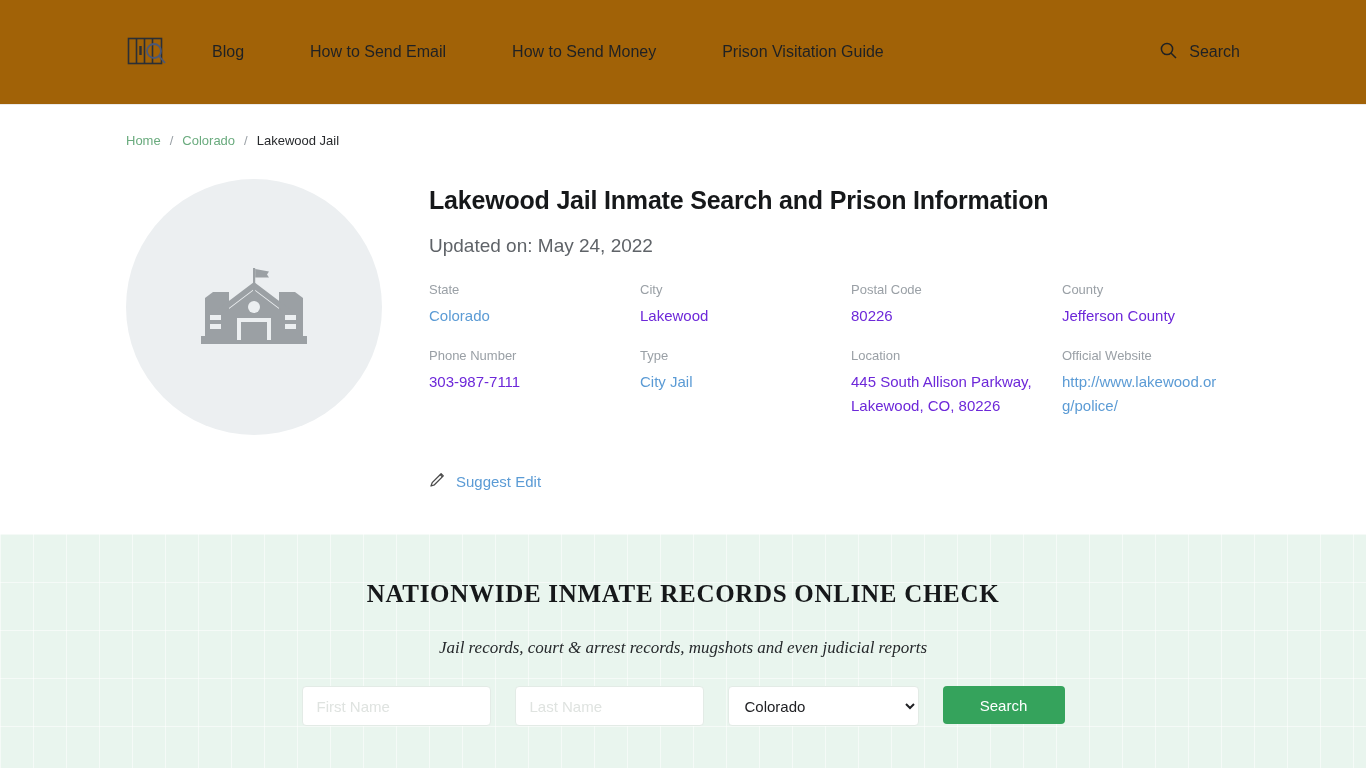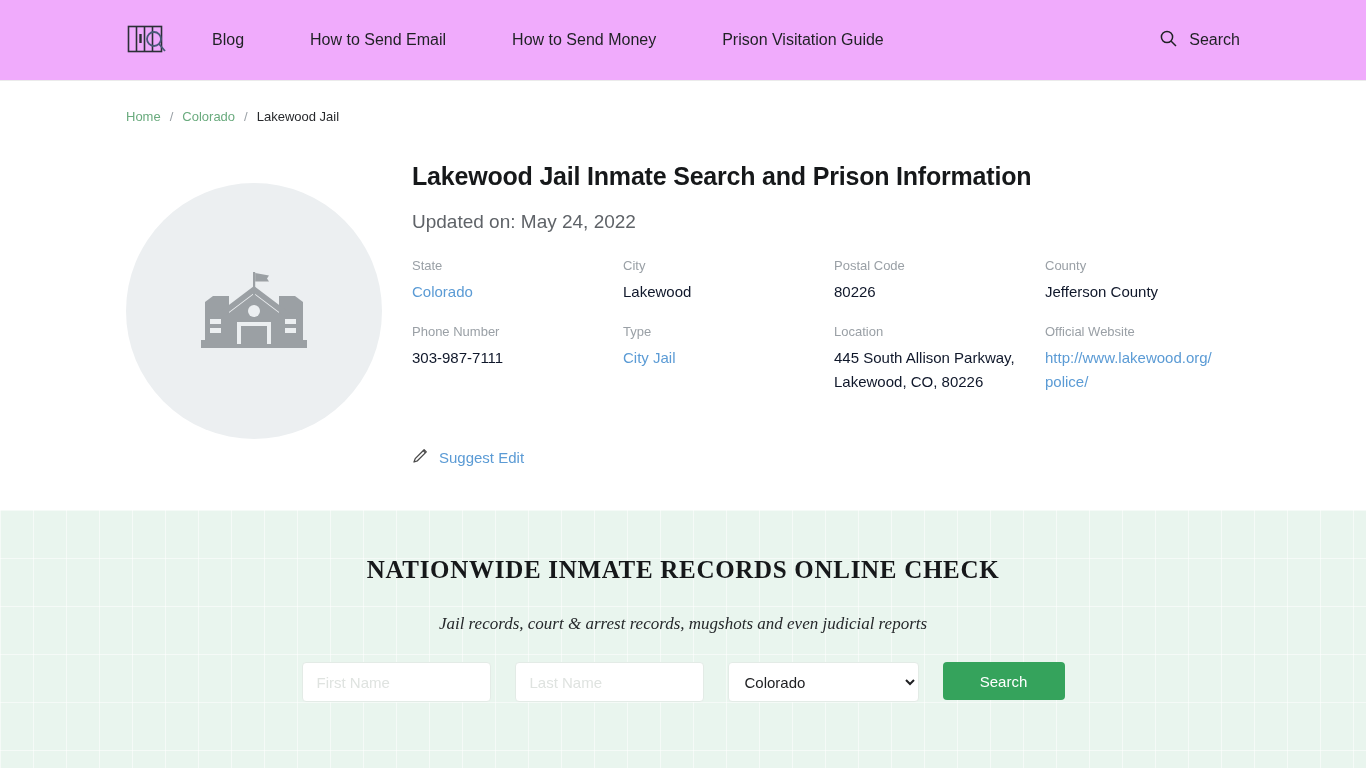--- a/index.html
+++ b/index.html
@@ -7,23 +7,23 @@
     margin: 0; padding: 0;
     width: 1366px; height: 768px;
     background: #ffffff;
     font-family: "Liberation Sans", sans-serif;
     -webkit-font-smoothing: antialiased;
     overflow: hidden;
   }
 
   
   .site-header {
-    height: 81px;
+    height: 105px;
     border-bottom: 1px solid #ebebeb;
-    background: #f0abfc;
+    background: #a16207;
     display: flex;
     align-items: center;
     padding: 16px 126px;
     position: relative;
   }
   .brand-logo {
     width: 42px; height: 38px;
     display: flex; align-items: center; justify-content: center;
     margin-right: 44px;
     flex: 0 0 auto;
@@ -59,21 +59,22 @@
     gap: 0;
   }
   .crumb-link { color: #6aab7e; text-decoration: none; cursor: pointer; }
   .crumb-sep { color: #9aa0a6; margin: 0 9px; }
   .crumb-current { color: #27292c; }
 
   
   .profile {
     display: flex;
     padding: 31px 126px 0 126px;
-    align-items: center;
+    align-items: flex-start;
+    gap: 17px;
   }
   .avatar-wrap {
     width: 256px; height: 256px;
     flex: 0 0 256px;
     border-radius: 50%;
     background: #eceff1;
     display: flex; align-items: center; justify-content: center;
     margin-right: 30px;
   }
   .profile-body { flex: 1 1 auto; padding-top: 6px; }
@@ -99,21 +100,21 @@
   }
   .info-cell { padding-right: 18px; }
   .info-label {
     font-size: 13px;
     color: #9aa0a6;
     line-height: 1.3;
     margin-bottom: 5px;
   }
   .info-value {
     font-size: 15px;
-    color: #0f172a;
+    color: #6d28d9;
     line-height: 1.6;
   }
   .info-value.link { color: #5b9bd5; text-decoration: none; cursor: pointer; }
   .info-value.url {
     color: #5b9bd5; text-decoration: none; cursor: pointer;
     word-break: break-all; display: inline-block; max-width: 175px;
   }
 
   .suggest-edit {
     display: inline-flex;

